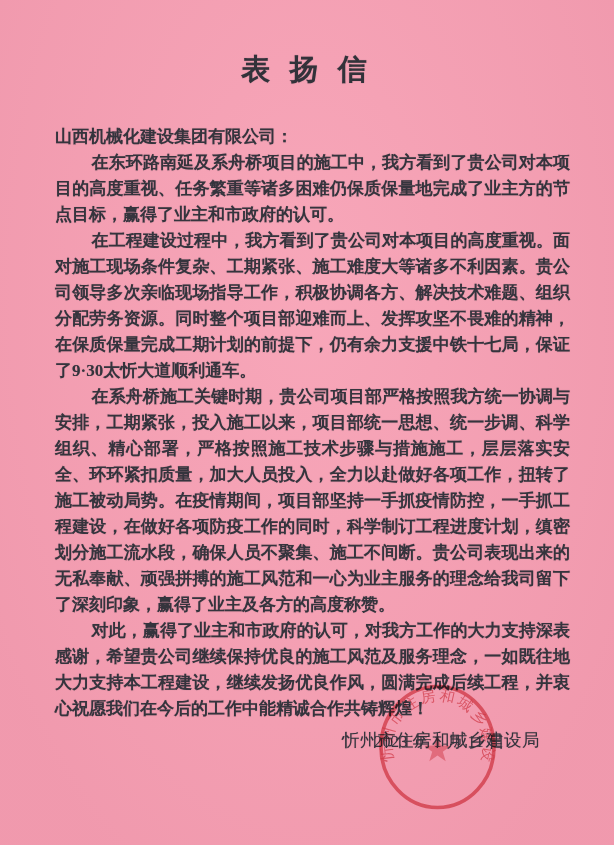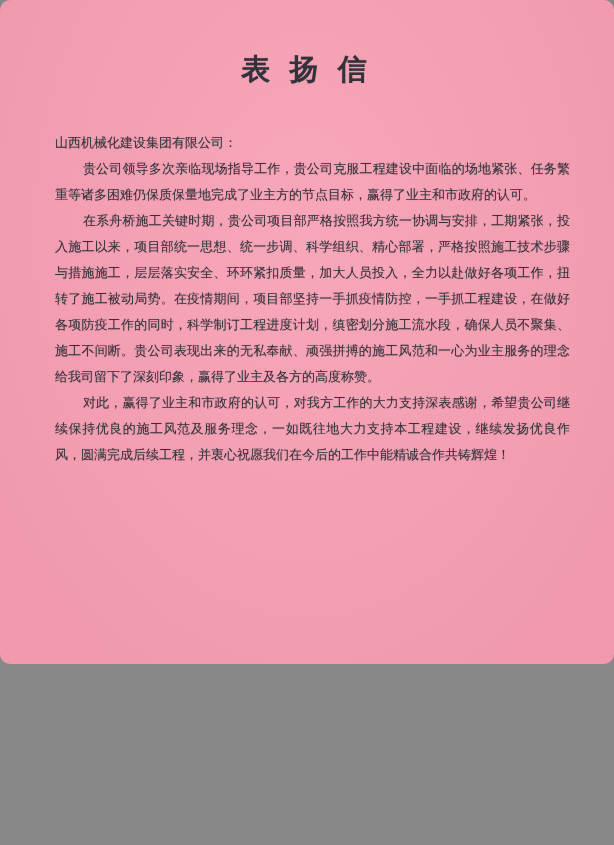--- a/index.html
+++ b/index.html
@@ -3,47 +3,47 @@
 <meta charset="utf-8">
 <style>
   html, body { margin: 0; padding: 0; }
   body {
     width: 614px; height: 845px;
     font-family: "Liberation Serif", "DejaVu Serif", serif;
     background: #888;
   }
   .page {
     position: relative;
-    width: 614px; height: 664px;
+    width: 614px; height: 845px;
     overflow: hidden;
     background:
       radial-gradient(ellipse at 50% 35%, rgba(255,255,255,0.07), rgba(120,30,50,0.05) 85%),
       #f7a0b4;
-    border-radius: 10px;
   }
   .title {
     position: absolute;
     top: 52px; left: 0; right: 0;
     text-align: center;
     font-size: 29px;
     line-height: 34px;
     font-weight: bold;
     letter-spacing: 6px;
     color: #32323a;
     text-shadow: 0 0 1px rgba(50,50,60,0.45);
   }
   .content {
     position: absolute;
-    left: 55px; right: 44px; top: 130px;
-    font-size: 13px;
+    left: 55px; right: 44px; top: 124px;
+    font-size: 17px;
     line-height: 26px;
     color: #35343d;
     text-align: justify;
     text-justify: inter-ideograph;
     text-shadow: 0 0 1px rgba(50,50,60,0.35);
+    font-weight: bold;
   }
   .recipient { text-indent: 0; }
   .content p { margin: 0; text-indent: 2.15em; }
   .signature {
     position: absolute;
     left: 342px; top: 728px;
     font-size: 17.5px;
     letter-spacing: 0.5px;
     color: #35343d;
     text-shadow: 0 0 1px rgba(50,50,60,0.35);
@@ -67,21 +67,22 @@
 </style>
 </head>
 <body>
 
 <div class="page">
 
   <div class="title">表 扬 信</div>
 
   <div class="content">
     <div class="recipient">山西机械化建设集团有限公司：</div>
-    <p>贵公司领导多次亲临现场指导工作，贵公司克服工程建设中面临的场地紧张、任务繁重等诸多困难仍保质保量地完成了业主方的节点目标，赢得了业主和市政府的认可。</p>
+    <p>在东环路南延及系舟桥项目的施工中，我方看到了贵公司对本项目的高度重视、任务繁重等诸多困难仍保质保量地完成了业主方的节点目标，赢得了业主和市政府的认可。</p>
+    <p>在工程建设过程中，我方看到了贵公司对本项目的高度重视。面对施工现场条件复杂、工期紧张、施工难度大等诸多不利因素。贵公司领导多次亲临现场指导工作，积极协调各方、解决技术难题、组织分配劳务资源。同时整个项目部迎难而上、发挥攻坚不畏难的精神，在保质保量完成工期计划的前提下，仍有余力支援中铁十七局，保证了9·30太忻大道顺利通车。</p>
     <p>在系舟桥施工关键时期，贵公司项目部严格按照我方统一协调与安排，工期紧张，投入施工以来，项目部统一思想、统一步调、科学组织、精心部署，严格按照施工技术步骤与措施施工，层层落实安全、环环紧扣质量，加大人员投入，全力以赴做好各项工作，扭转了施工被动局势。在疫情期间，项目部坚持一手抓疫情防控，一手抓工程建设，在做好各项防疫工作的同时，科学制订工程进度计划，缜密划分施工流水段，确保人员不聚集、施工不间断。贵公司表现出来的无私奉献、顽强拼搏的施工风范和一心为业主服务的理念给我司留下了深刻印象，赢得了业主及各方的高度称赞。</p>
     <p>对此，赢得了业主和市政府的认可，对我方工作的大力支持深表感谢，希望贵公司继续保持优良的施工风范及服务理念，一如既往地大力支持本工程建设，继续发扬优良作风，圆满完成后续工程，并衷心祝愿我们在今后的工作中能精诚合作共铸辉煌！</p>
   </div>
 
   <div class="signature">忻州市住房和城乡建设局</div>
   <div class="date">2023 年 1 月 11 日</div>
 
   <svg class="seal" viewBox="0 0 119 126" xmlns="http://www.w3.org/2000/svg">
     <ellipse cx="59.5" cy="63" rx="56.5" ry="60.5" fill="none" stroke-width="3.6" opacity="0.78" stroke="#d6414d"></ellipse>
     <path id="seal-arc-path" d="M 16.3 78.6 A 46 46 0 1 1 102.7 78.6" fill="none"></path>

